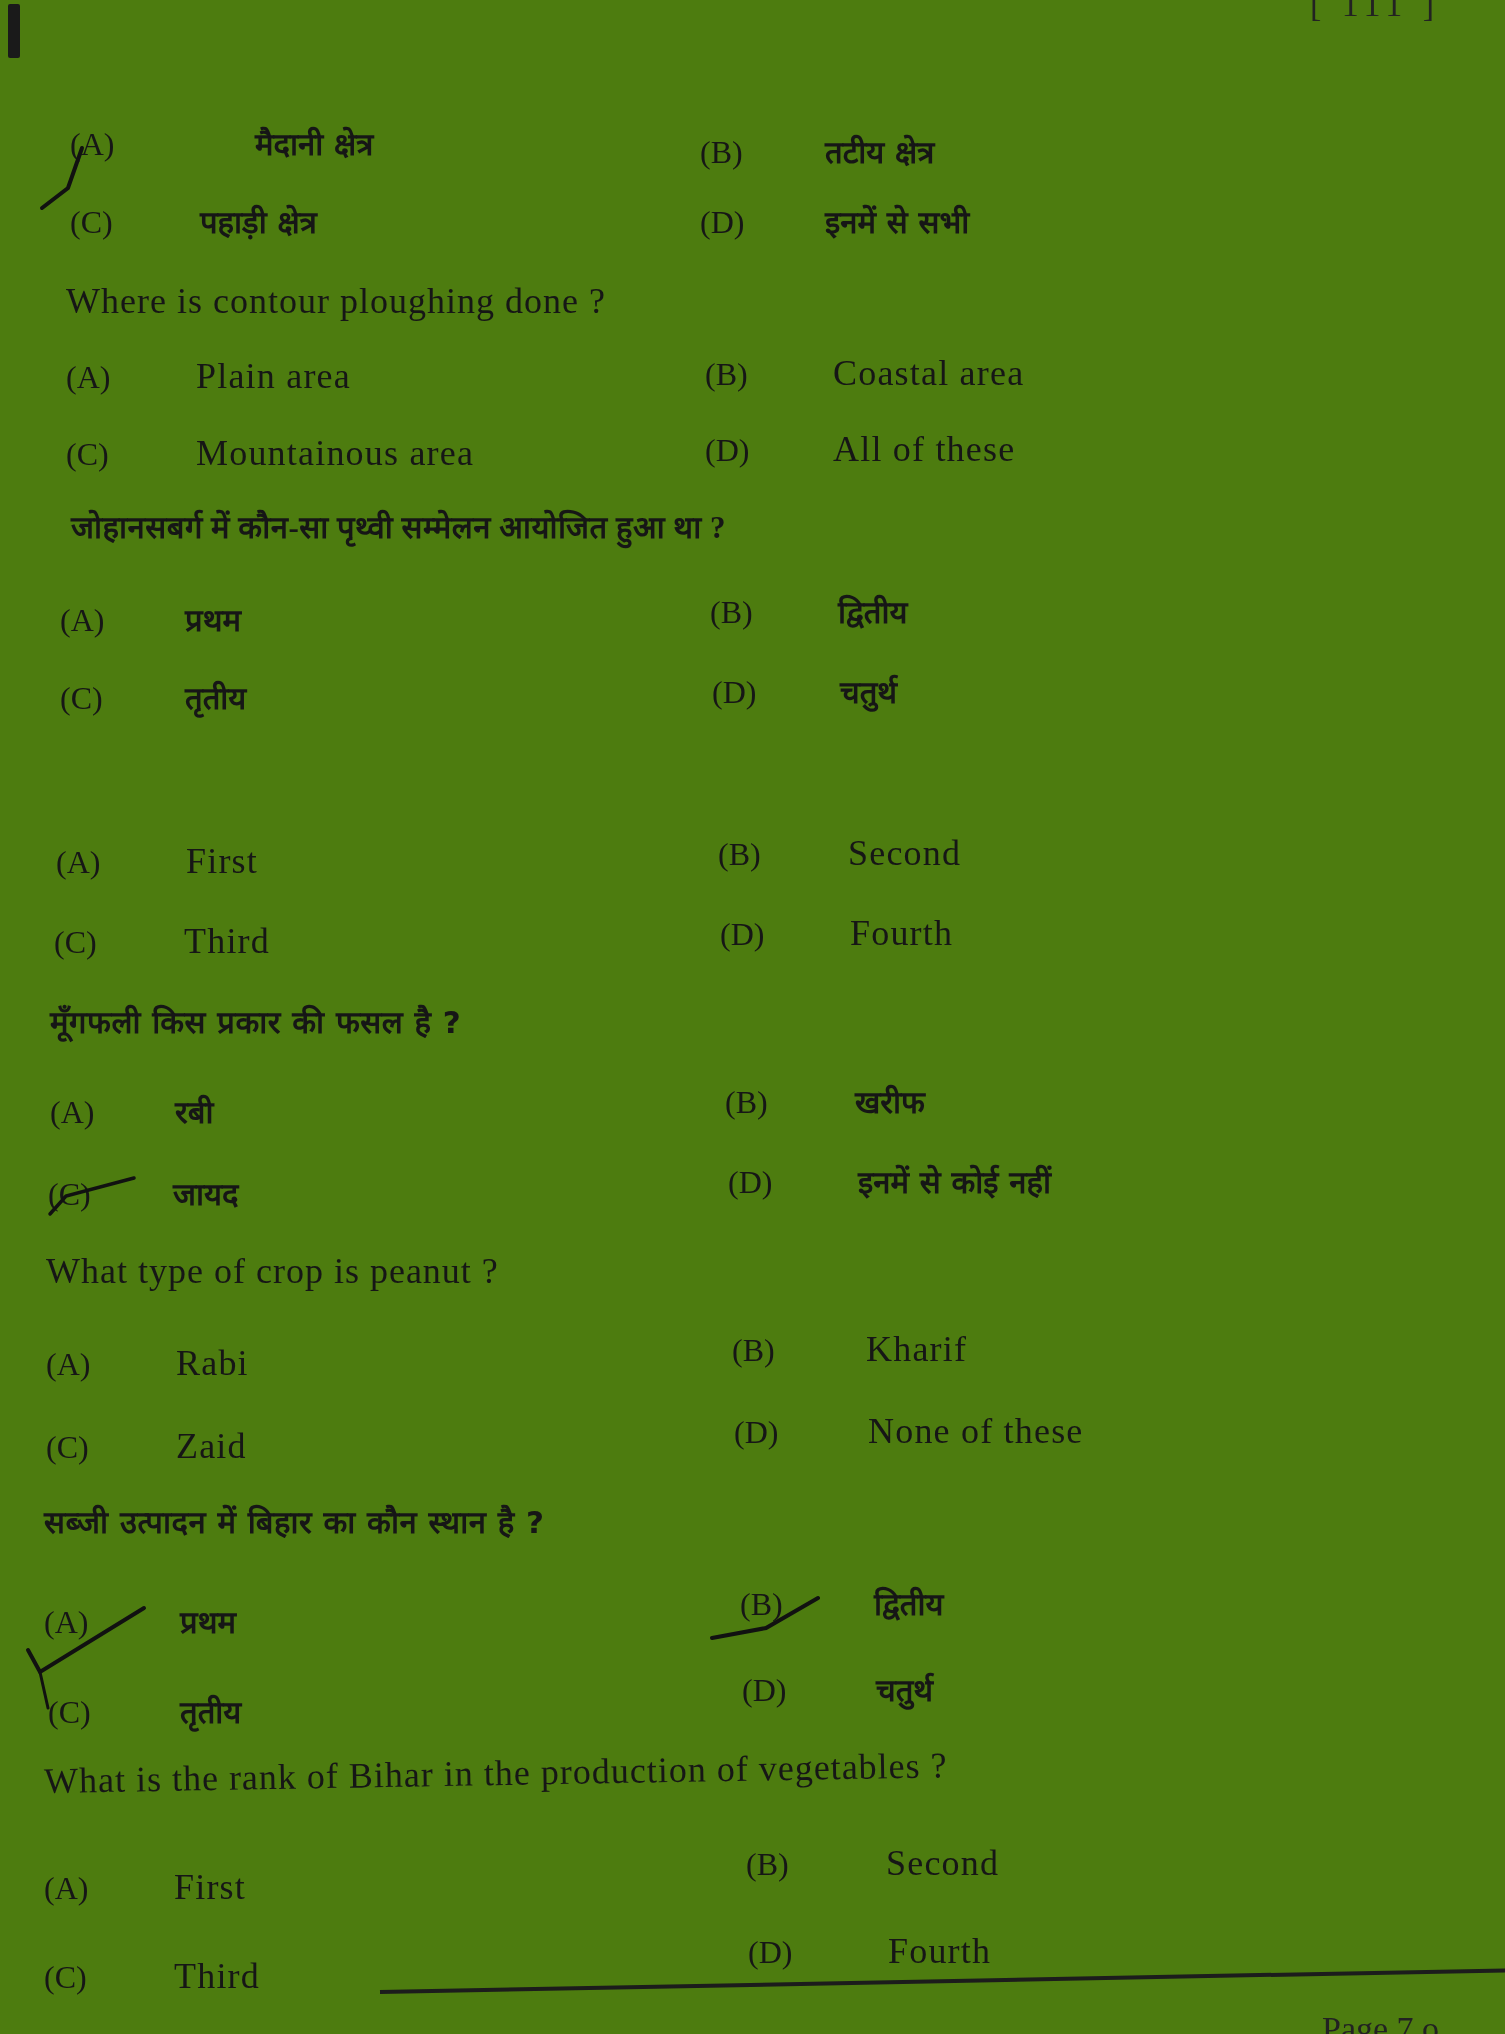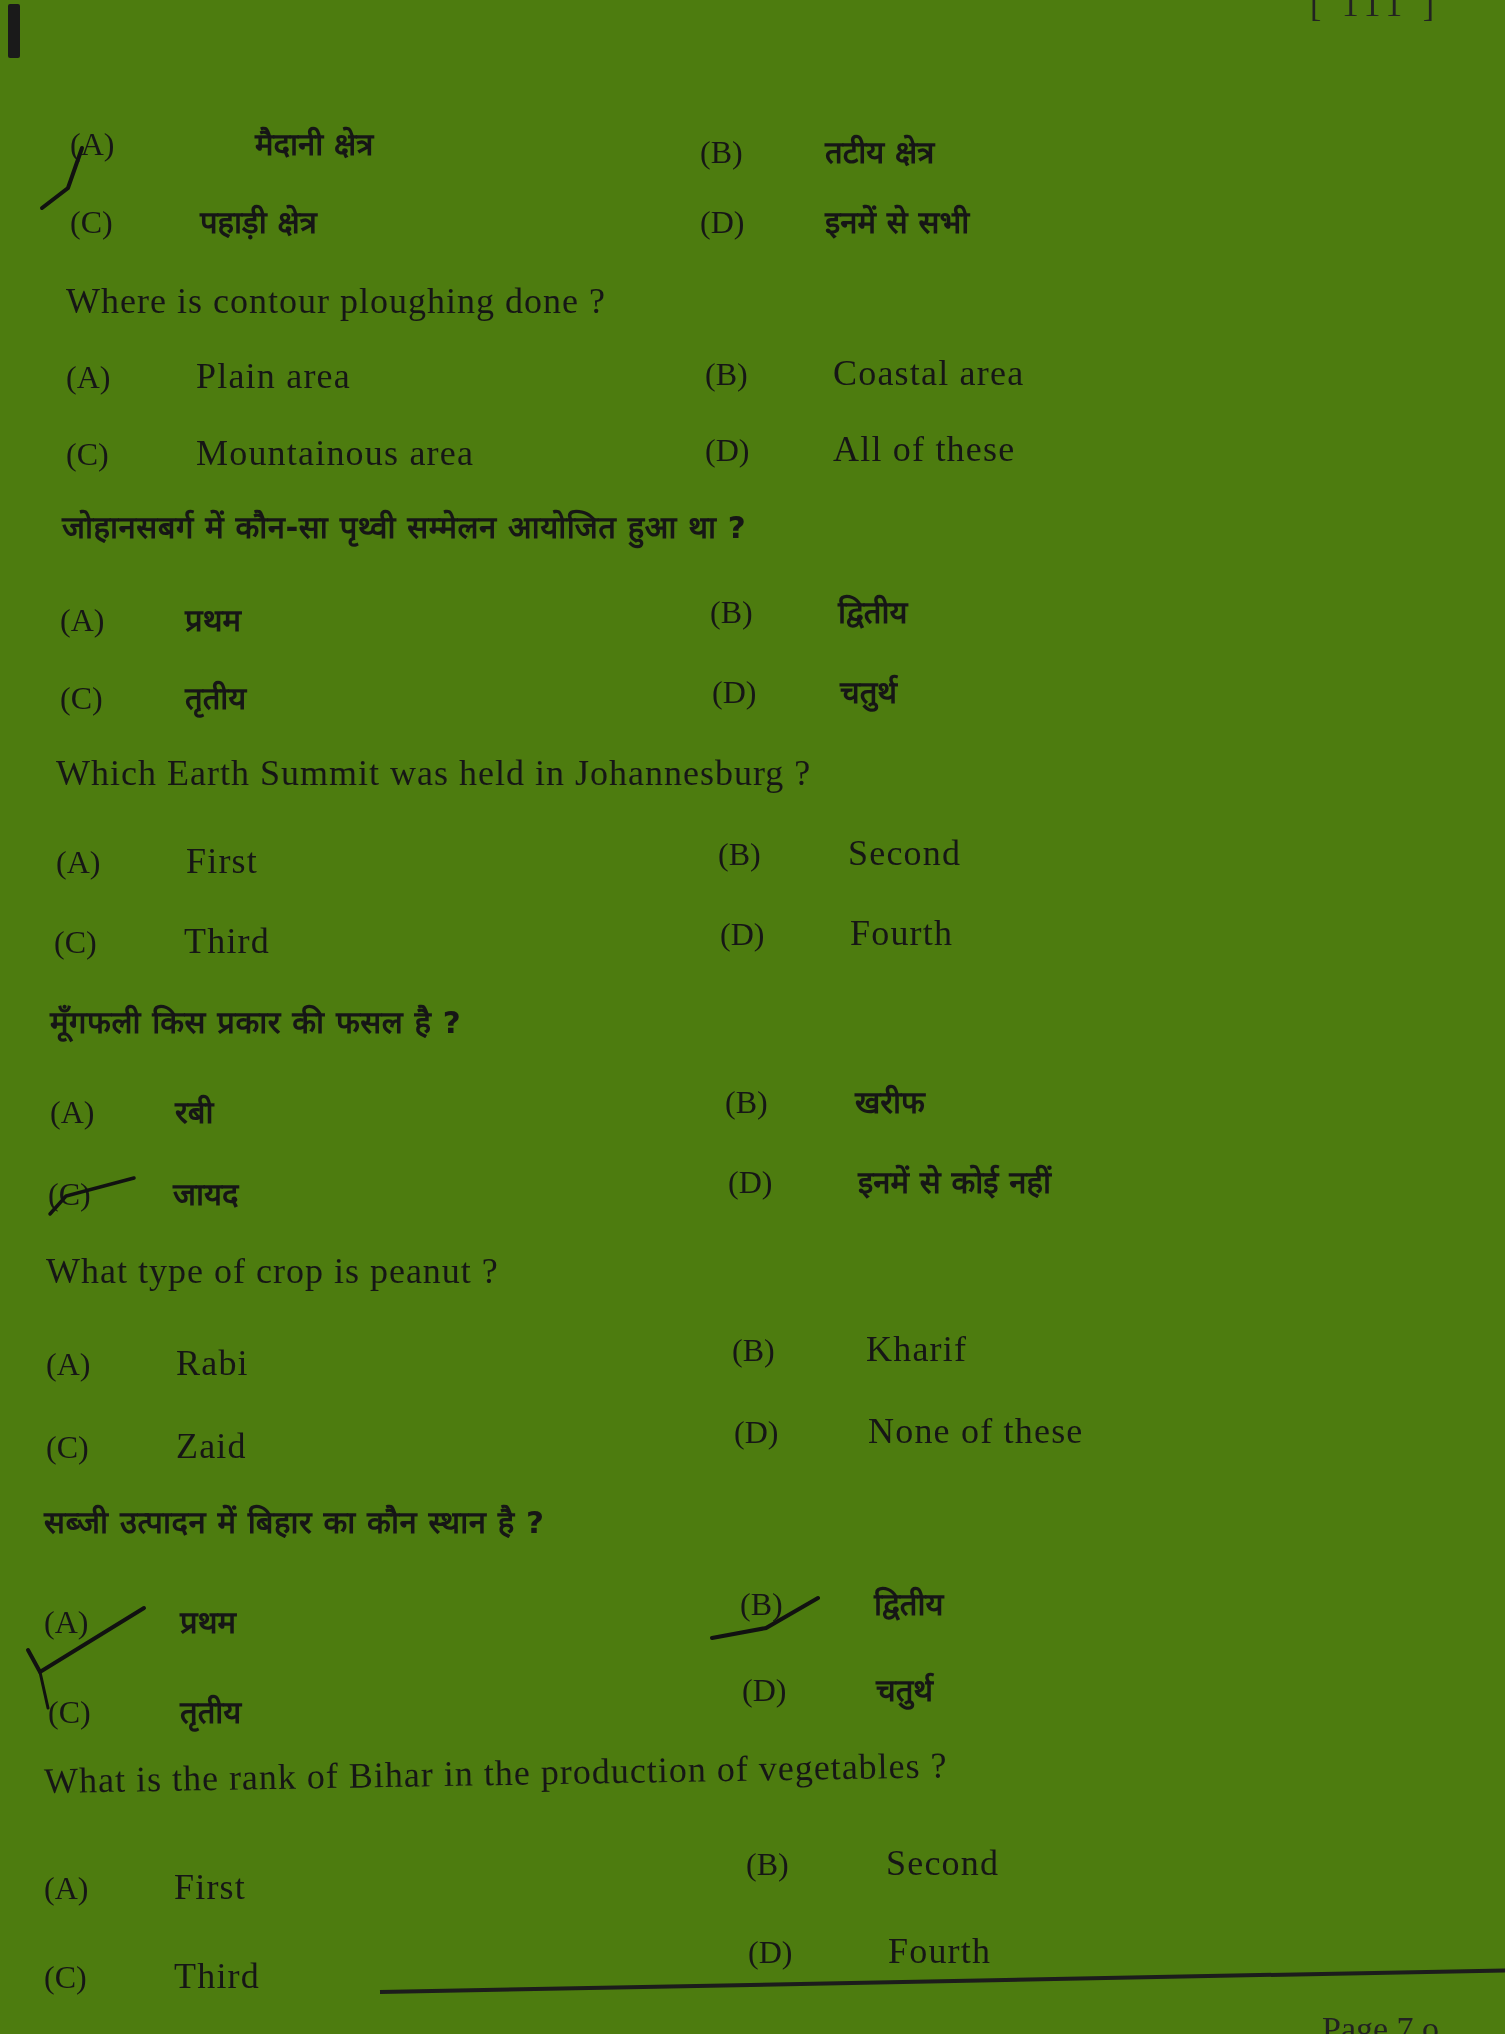--- a/index.html
+++ b/index.html
@@ -142,39 +142,38 @@
   </div>
   <div class="option en" style="left:66px;top:432px;">
     <span class="letter">(C)</span>
     <span class="text">Mountainous area</span>
   </div>
   <div class="option en" style="left:705px;top:428px;">
     <span class="letter" style="width:128px">(D)</span>
     <span class="text">All of these</span>
   </div>
 
-  <div class="question hi" style="left:62px;top:505px;">जोहानसबर्ग में कौन-सा पृथ्वी सम्मेलन आयोजित हुआ था ?</div>
+  <div class="question hi" style="left:71px;top:505px;font-family:Liberation Serif, serif;">जोहानसबर्ग में कौन-सा पृथ्वी सम्मेलन आयोजित हुआ था ?</div>
   <div class="option hi" style="left:60px;top:598px;">
     <span class="letter">(A)</span>
     <span class="text" style="margin-left:-5px">प्रथम</span>
   </div>
   <div class="option hi" style="left:710px;top:590px;">
     <span class="letter" style="width:128px">(B)</span>
     <span class="text">द्वितीय</span>
   </div>
   <div class="option hi" style="left:60px;top:676px;">
     <span class="letter">(C)</span>
     <span class="text" style="margin-left:-5px">तृतीय</span>
   </div>
   <div class="option hi" style="left:712px;top:670px;">
     <span class="letter" style="width:128px">(D)</span>
     <span class="text">चतुर्थ</span>
   </div>
 
-  <div class="question en" style="left:56px;top:752px;">Which Earth Summit was held in Johannesburg ?</div>
   <div class="option en" style="left:56px;top:840px;">
     <span class="letter">(A)</span>
     <span class="text">First</span>
   </div>
   <div class="option en" style="left:718px;top:832px;">
     <span class="letter" style="width:130px">(B)</span>
     <span class="text">Second</span>
   </div>
   <div class="option en" style="left:54px;top:920px;">
     <span class="letter">(C)</span>

